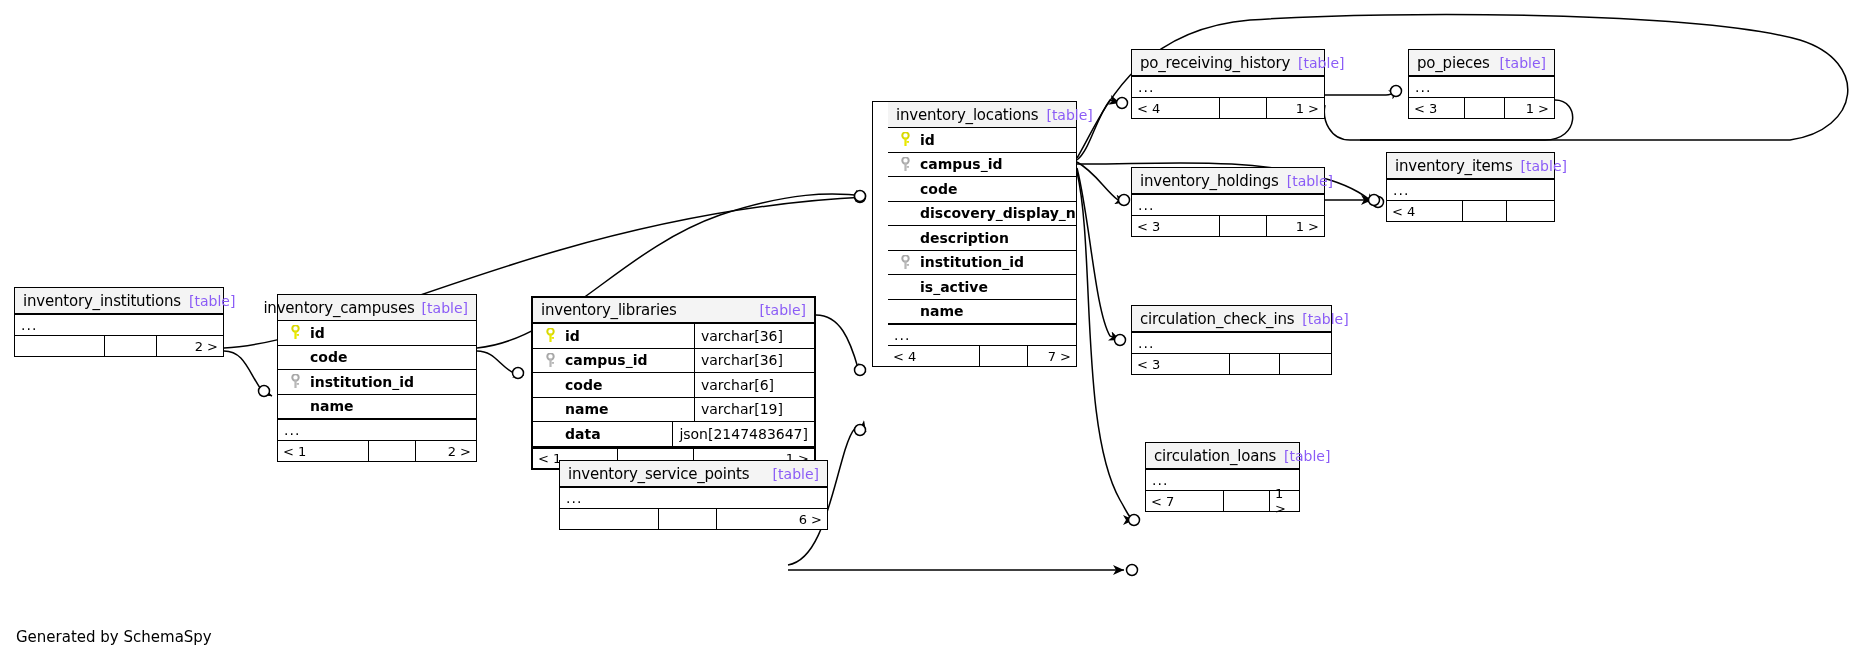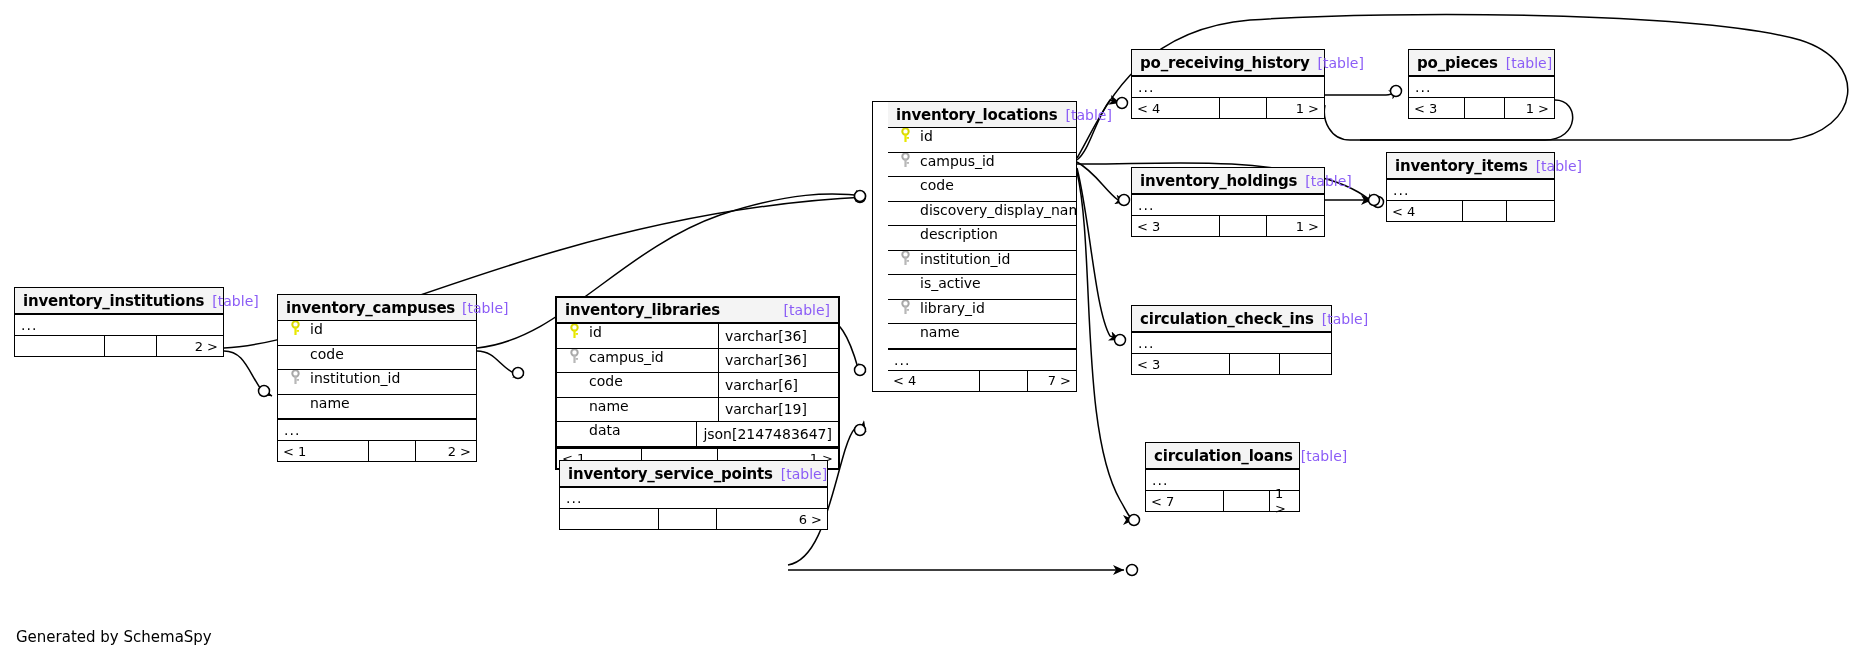--- a/index.html
+++ b/index.html
@@ -41,50 +41,51 @@
     height: 26px;
     line-height: 24px;
     padding: 0 8px;
     white-space: nowrap;
     display: flex;
     align-items: center;
     justify-content: space-between;
   }
   .tbl-title.thin-b { border-bottom-width: 1px; }
   .tbl-name {
-    font-weight: bold;
+    font-weight: normal;
     font-size: 15px;
     color: #000;
     letter-spacing: -0.2px;
   }
   .tbl-tag {
     font-size: 14px;
     color: #8b5cf6;
     padding-left: 8px;
   }
-  .tbl-title.centered { justify-content: flex-start; }
+  .tbl-title.centered { justify-content: flex-end; }
   .tbl-title.centered .tbl-tag { padding-left: 7px; }
 
   .col-row {
     box-sizing: border-box;
     height: 24.5px;
     display: flex;
     align-items: center;
     border-bottom: 1px solid #000;
     background: #fff;
     white-space: nowrap;
   }
   .col-row:last-child { border-bottom: none; }
   .col-left {
     display: flex;
-    align-items: flex-start;
+    align-items: center;
     flex: 1 1 auto;
     min-width: 0;
     height: 100%;
     padding-left: 6px;
+    font-weight: bold;
   }
   .keycell {
     width: 22px;
     flex: 0 0 22px;
     display: flex;
     align-items: center;
     justify-content: center;
   }
   .col-name {
     font-size: 14px;
@@ -265,21 +266,21 @@
       </div>
     </div>
     <div class="ellipsis-row plain">...</div>
     <div class="foot-row" style="border-top-width:1px;">
       <div class="foot-cell left" style="flex:0 0 91px;">&lt; 1</div>
       <div class="foot-cell" style="flex:0 0 47px;"></div>
       <div class="foot-cell right" style="flex:1 1 auto;">2 &gt;</div>
     </div>
   </div>
 
-  <div class="table-box" style="left:531px; top:296px; width:285px;margin-left:24px;">
+  <div class="table-box" style="left:531px; top:296px; width:285px;">
     <div class="tbl-title">
       <span class="tbl-name">inventory_libraries</span>
       <span class="tbl-tag">[table]</span>
     </div>
     <div class="col-row">
       <div class="col-left">
         <span class="keycell">
           <svg class="key-icon" width="9" height="15" viewBox="0 0 9 15">
               <circle cx="4.5" cy="3.5" r="3.2" fill="none" stroke="#d8d800" stroke-width="2"></circle>
               <rect x="3.4" y="5.5" width="2.2" height="8.5" fill="#e8e800"></rect>
@@ -391,32 +392,20 @@
         </div>
       </div>
     <div class="col-row">
         <div class="col-left">
           <span class="keycell"></span>
           <span class="col-name">is_active</span>
         </div>
       </div>
     <div class="col-row">
         <div class="col-left">
-          <span class="keycell">
-            <svg class="key-icon" width="9" height="15" viewBox="0 0 9 15">
-              <circle cx="4.5" cy="3.5" r="3.2" fill="none" stroke="#a8a8a8" stroke-width="2"></circle>
-              <rect x="3.4" y="5.5" width="2.2" height="8.5" fill="#b8b8b8"></rect>
-              <rect x="5.6" y="9" width="2.4" height="1.8" fill="#b8b8b8"></rect>
-            </svg>
-          </span>
-          <span class="col-name">library_id</span>
-        </div>
-      </div>
-    <div class="col-row">
-        <div class="col-left">
           <span class="keycell"></span>
           <span class="col-name">name</span>
         </div>
       </div>
     <div class="ellipsis-row plain">...</div>
     <div class="foot-row" style="border-top-width:1px;">
       <div class="foot-cell left" style="flex:0 0 92px;">&lt; 4</div>
       <div class="foot-cell" style="flex:0 0 48px;"></div>
       <div class="foot-cell right" style="flex:1 1 auto;">7 &gt;</div>
     </div>

